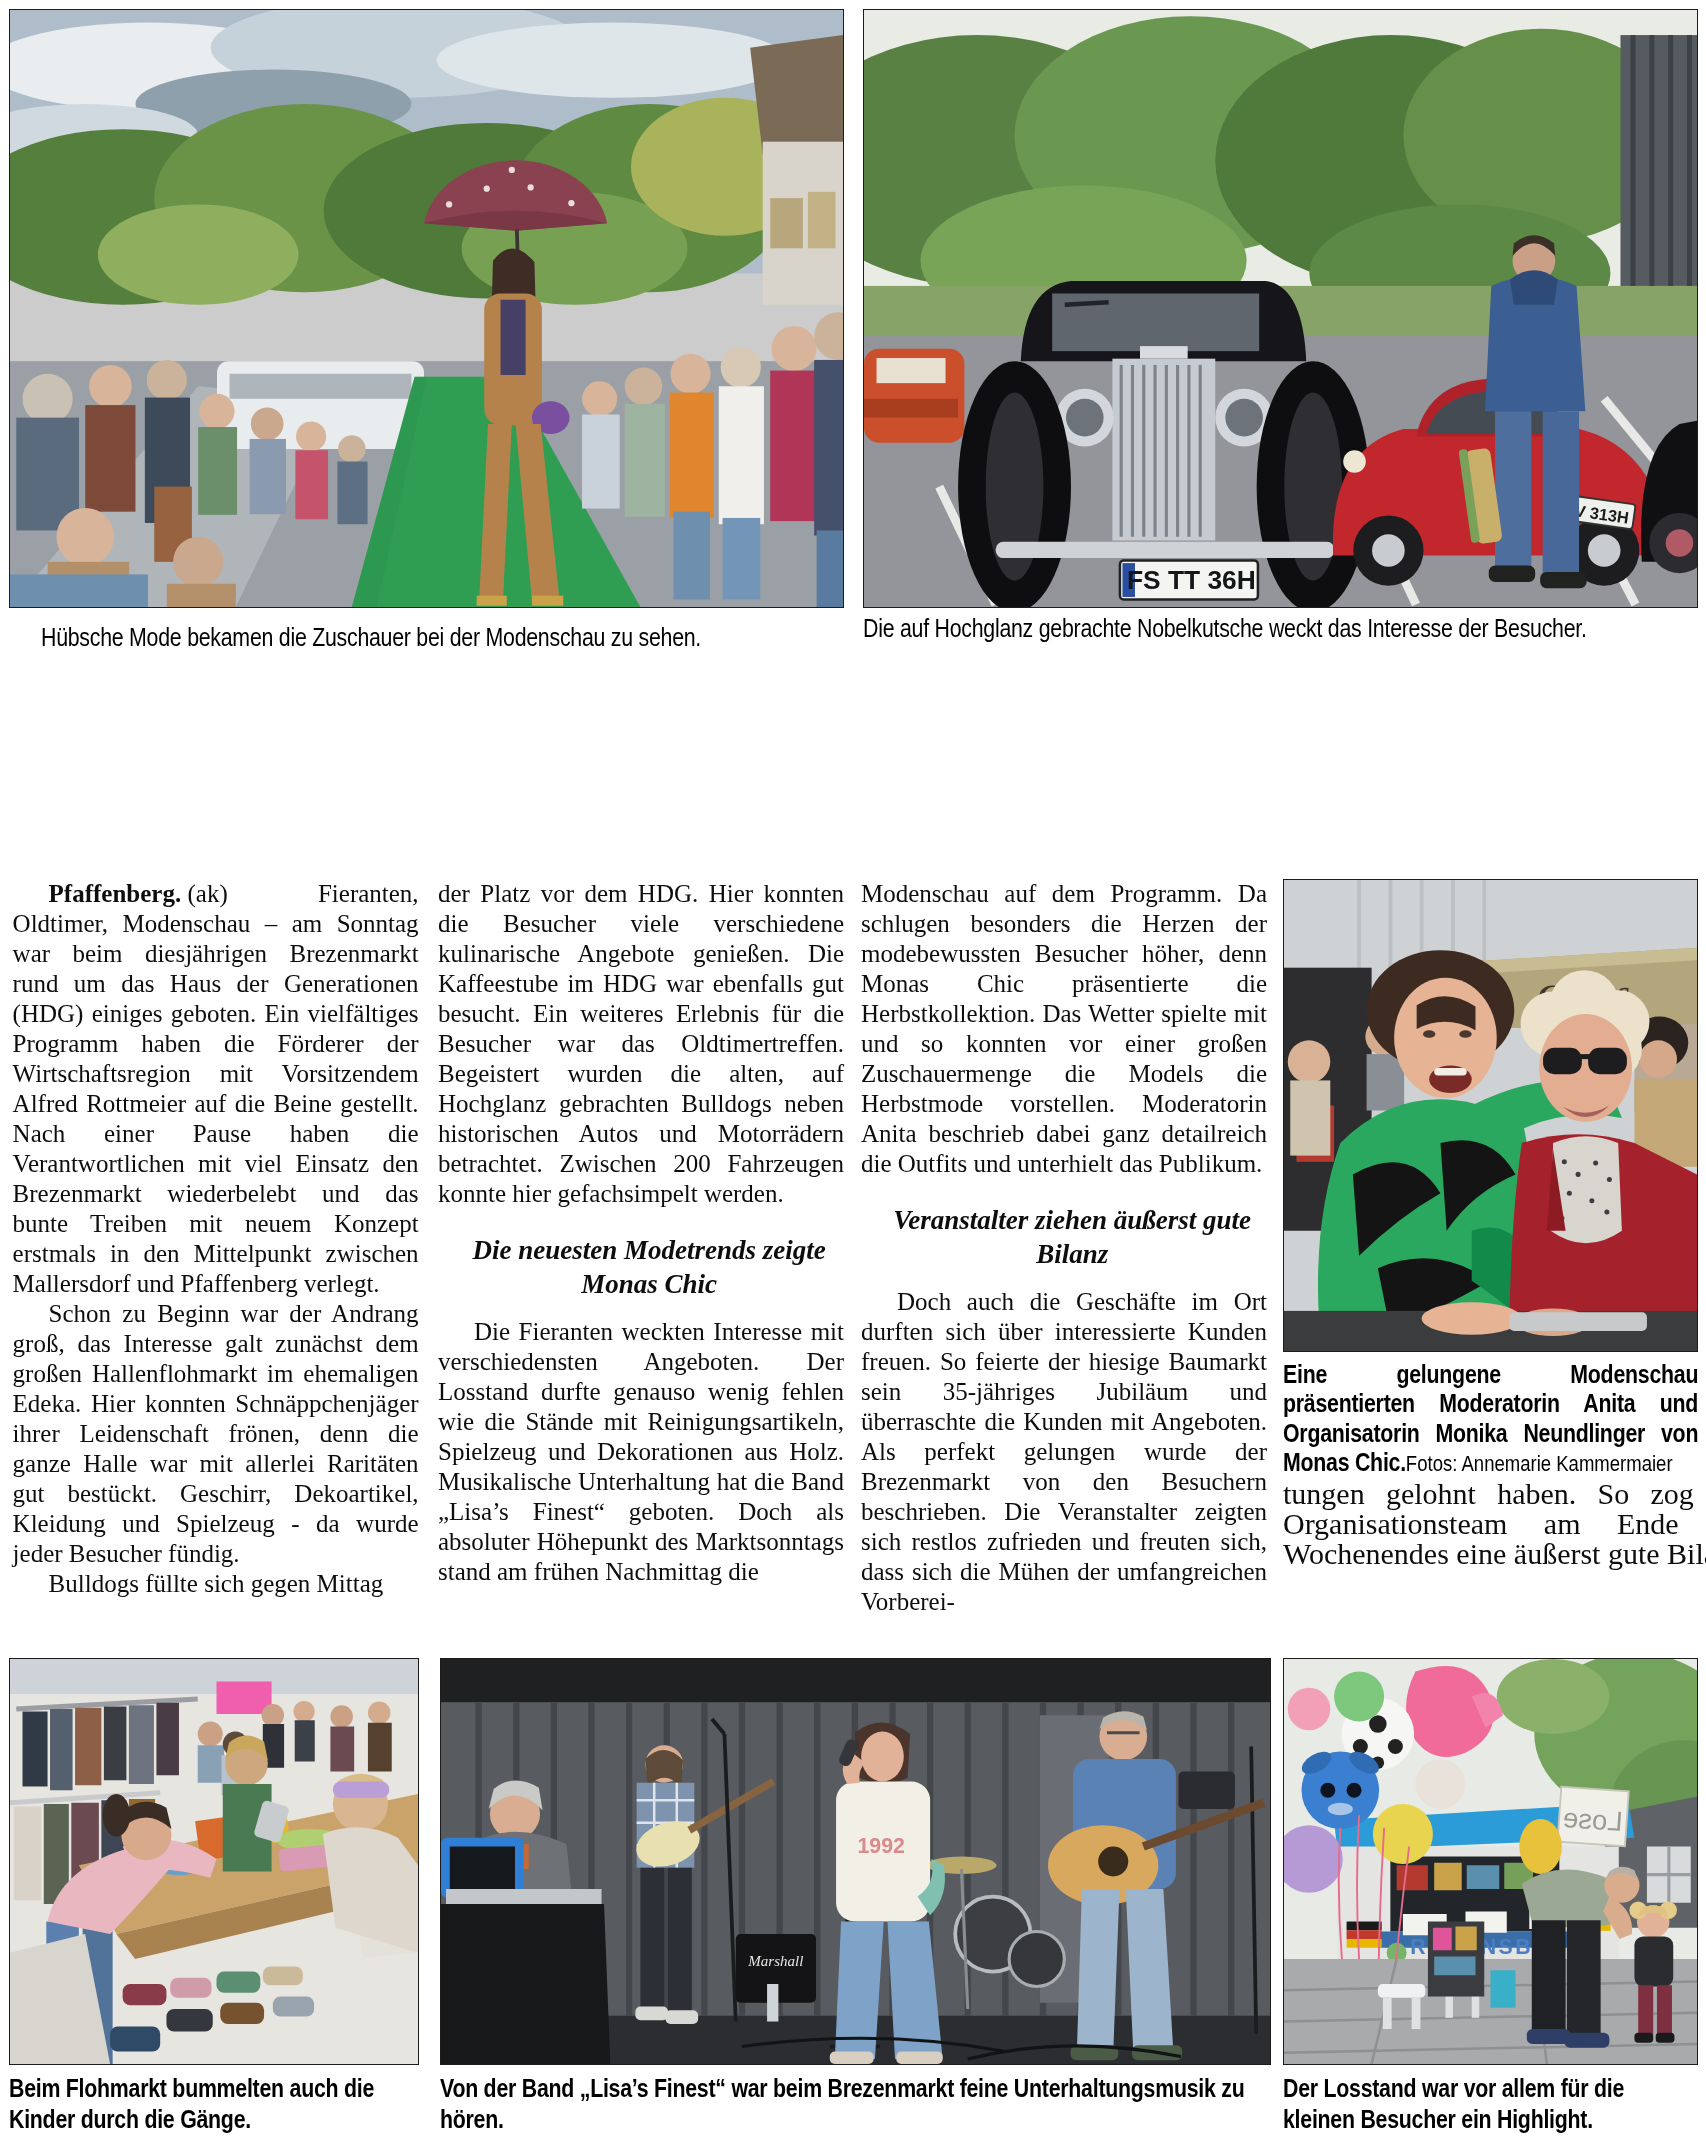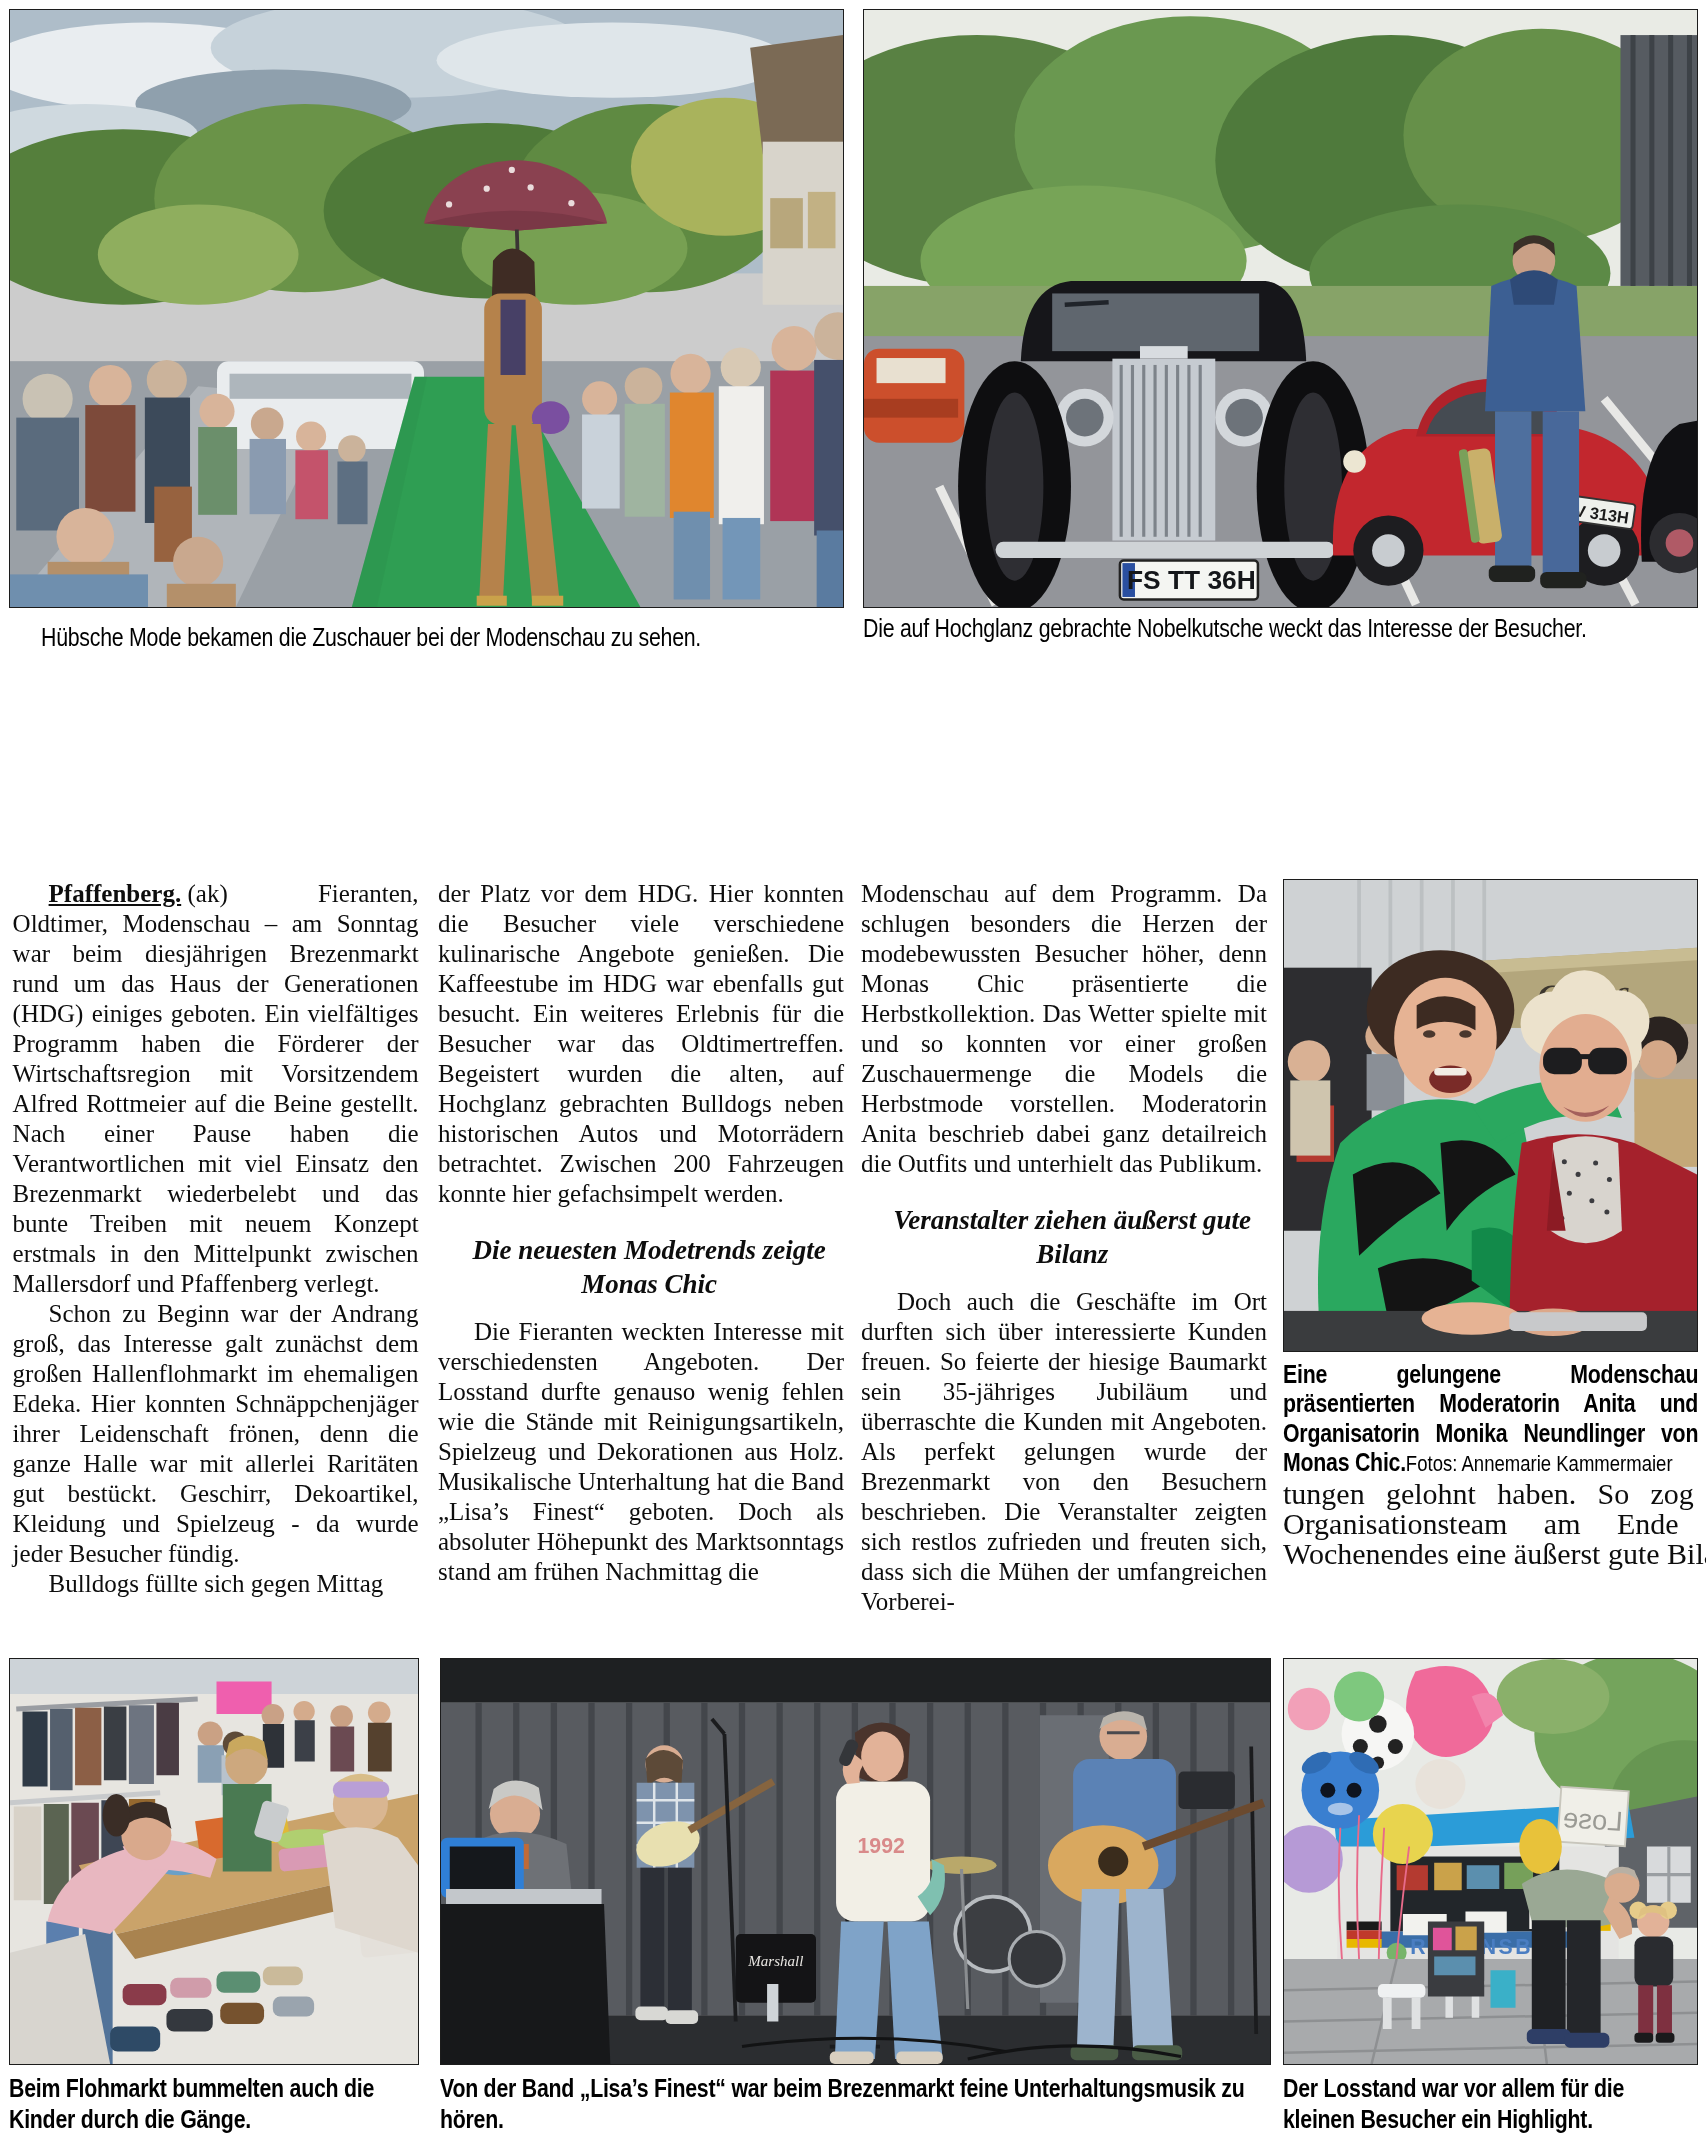--- a/index.html
+++ b/index.html
@@ -17,21 +17,21 @@
   .headline{position:absolute;left:0;top:678px;width:1707px;text-align:center;}
   .headline span{display:inline-block;transform:scaleX(0.70);transform-origin:50% 0;
                  font-size:114px;line-height:1.05;font-weight:500;white-space:nowrap;letter-spacing:-1.3px;}
   .subheadline{position:absolute;left:0;top:804px;width:1707px;text-align:center;}
   .subheadline span{display:inline-block;transform:scaleX(0.84);transform-origin:50% 0;
                     font-size:40px;line-height:1.1;font-weight:500;white-space:nowrap;}
   
   .col{position:absolute;top:879px;font-size:25px;line-height:30px;text-align:justify;}
   .col p{margin:0;text-indent:36px;}
   .col p.noindent{text-indent:0;}
-  .lead{font-weight:700;margin-right:6.3px;text-decoration:underline;}
+  .lead{font-weight:700;margin-right:6.3px;}
   .subhead{font-style:italic;font-weight:700;font-size:27px;line-height:34px;
            margin:24px 0 16.4px 0;padding-left:16.4px;text-align:center;text-indent:0;}
   .col4cap{margin-top:7.5px;}
   .col4cap .cap-inner{font-size:26px;line-height:29.6px;font-weight:700;text-align:justify;}
   .credit{font-weight:400;font-size:22.6px;letter-spacing:0;}
   .col4text{margin-top:33px;font-size:30px;line-height:30px;text-align:justify;}
 </style>
 </head>
 <body>
 

